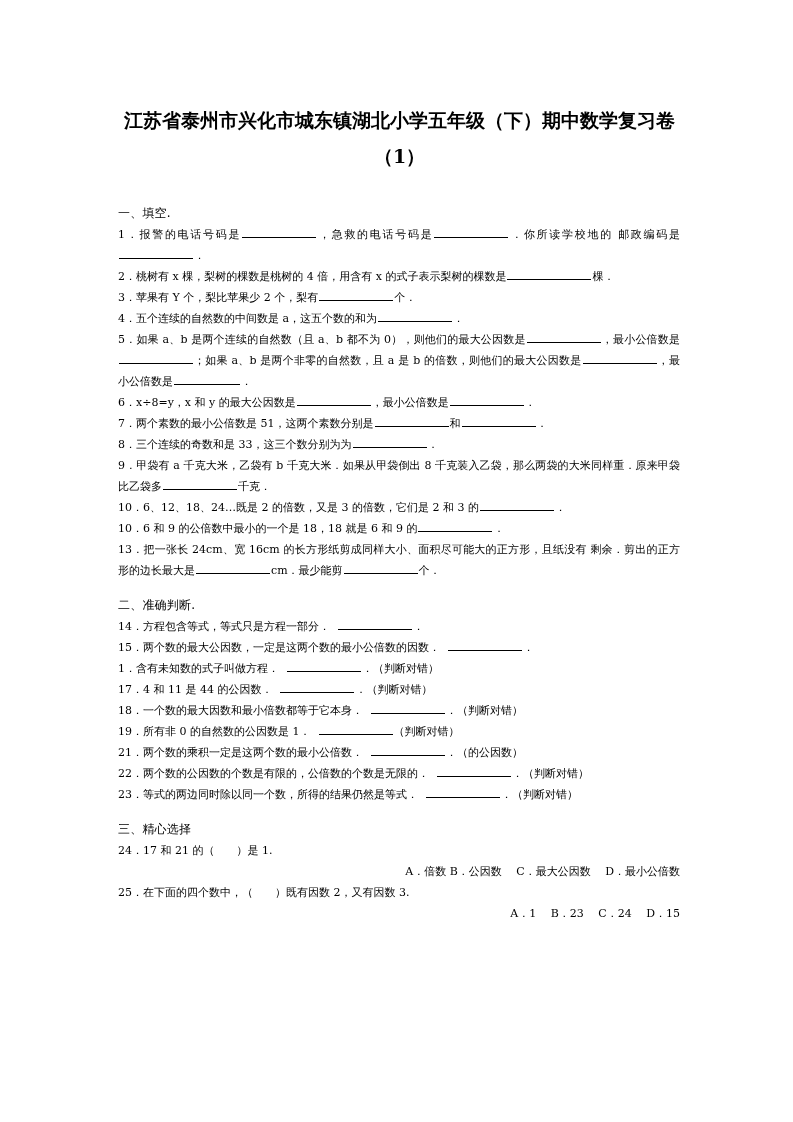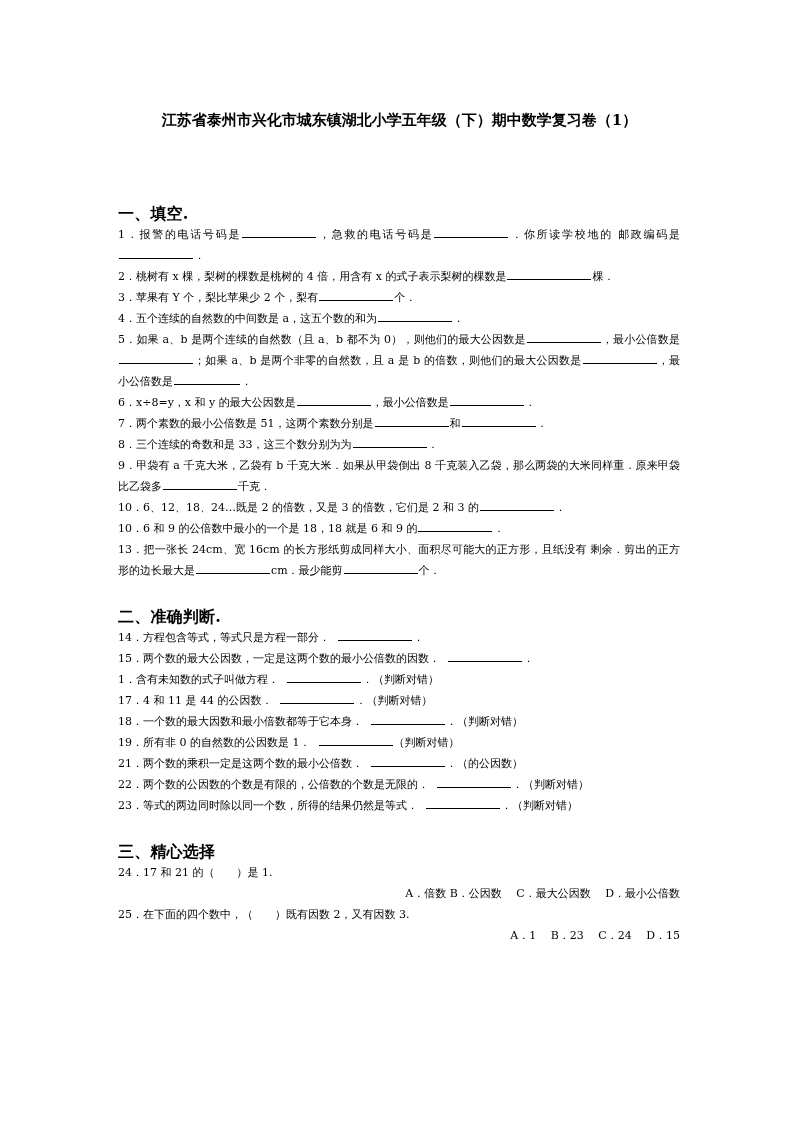--- a/index.html
+++ b/index.html
@@ -18,45 +18,45 @@
   #page {
     width: 793px;
     height: 1122px;
     box-sizing: border-box;
     padding: 0;
     position: relative;
   }
   .doc-title {
     margin: 0;
     padding: 0 112px 0 118px;
-    font-size: 15px;
+    font-size: 19px;
     font-weight: bold;
     line-height: 36px;
     text-align: center;
     letter-spacing: 0px;
     position: absolute;
     top: 102px;
     left: 0;
     right: 0;
   }
   .body-wrap {
     position: absolute;
     top: 203px;
     left: 118px;
     width: 562px;
   }
   .section {
     margin: 0;
   }
   .section + .section {
-    margin-top: 25px;
+    margin-top: 14px;
   }
   .sec-head {
-    font-weight: bold;
-    font-size: 16px;
+    font-weight: normal;
+    font-size: 12px;
     line-height: 21px;
     margin: 0 0 0 0;
     letter-spacing: 0.2px;
   }
   .q {
     font-size: 11px;
     line-height: 21px;
     margin: 0;
     text-align: justify;
     text-justify: inter-character;

